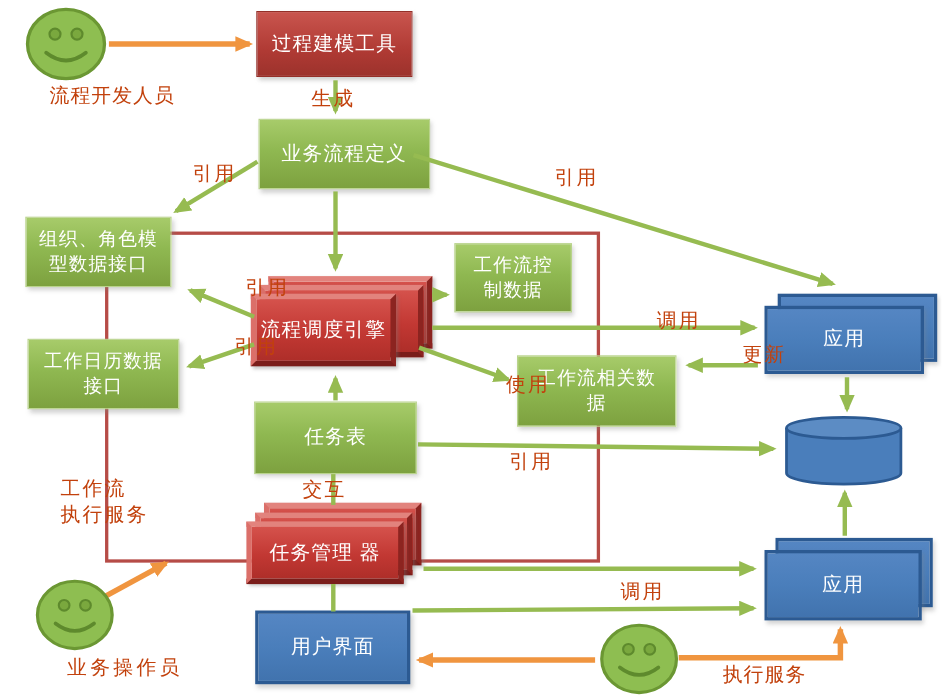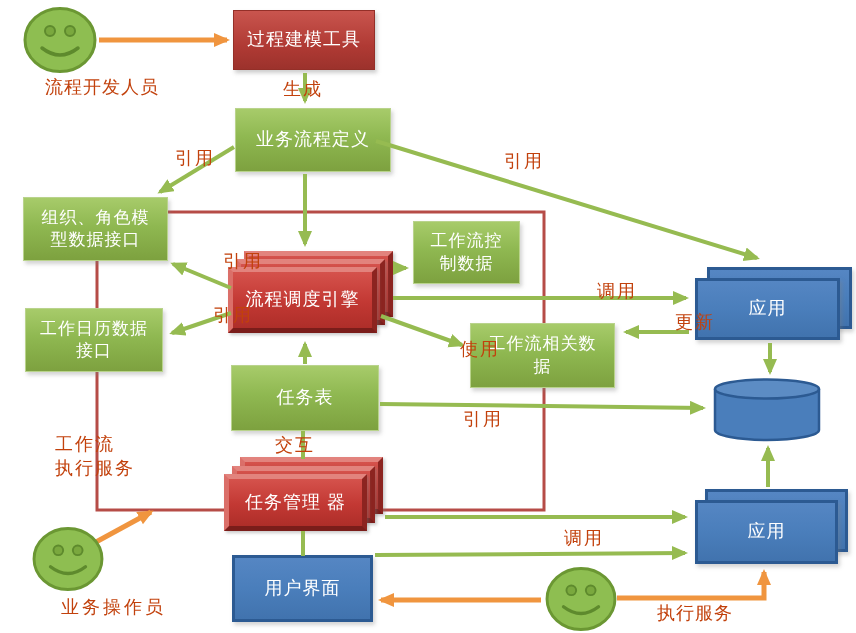--- a/index.html
+++ b/index.html
@@ -31,32 +31,32 @@
 <div class="canvas">
 
   <svg class="layer" width="856" height="633">
     <rect x="97" y="212" width="447" height="298" fill="none" stroke="#B64C47" stroke-width="3"></rect>
   </svg>
 
   <div class="node redflat" style="left:233px;top:10px;width:142px;height:60px;">过程建模工具</div>
 
   <div class="node green" style="left:235px;top:108px;width:156px;height:64px;">业务流程定义</div>
 
-  <div class="node green" style="left:23px;top:197px;width:145px;height:64px;font-size:17px;">组织、角色模
+  <div class="node green" style="left:23px;top:197px;width:133px;height:64px;font-size:17px;">组织、角色模
 型数据接口</div>
 
   <div class="node green" style="left:25px;top:308px;width:138px;height:64px;font-size:17px;">工作日历数据
 接口</div>
 
   <div class="node green" style="left:413px;top:221px;width:107px;height:63px;font-size:17px;">工作流控
 制数据</div>
 
   <div class="node redstack" style="left:244px;top:251px;width:149px;height:66px;"></div>
   <div class="node redstack" style="left:236px;top:259px;width:149px;height:66px;"></div>
-  <div class="node redstack" style="left:228px;top:267px;width:149px;height:66px;">流程调度引擎</div>
+  <div class="node redstack" style="left:228px;top:267px;width:132px;height:66px;">流程调度引擎</div>
 
   <div class="node green" style="left:470px;top:323px;width:145px;height:65px;font-size:17px;">工作流相关数
 据</div>
 
   <div class="node green" style="left:231px;top:365px;width:148px;height:66px;">任务表</div>
 
   <div class="node redstack" style="left:240px;top:457px;width:143px;height:57px;"></div>
   <div class="node redstack" style="left:232px;top:466px;width:143px;height:57px;"></div>
   <div class="node redstack" style="left:224px;top:474px;width:143px;height:57px;text-align:center;">任务管理 器</div>
 

